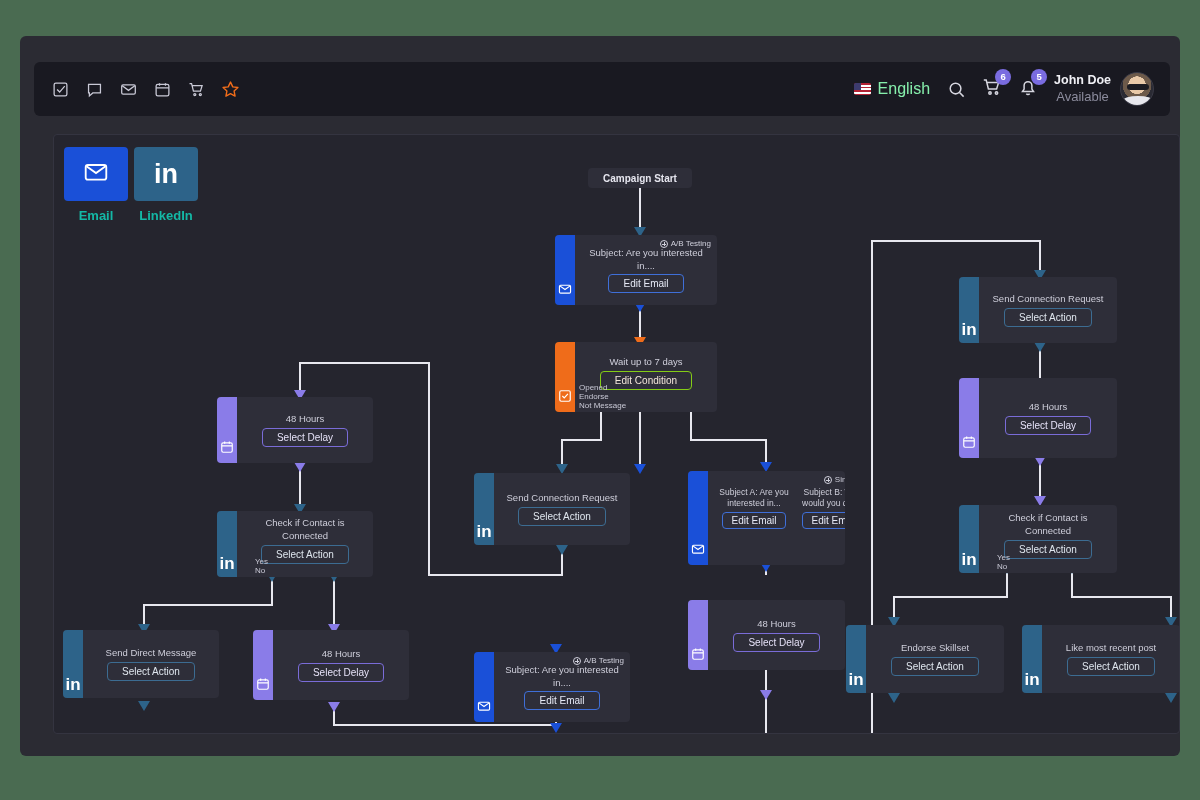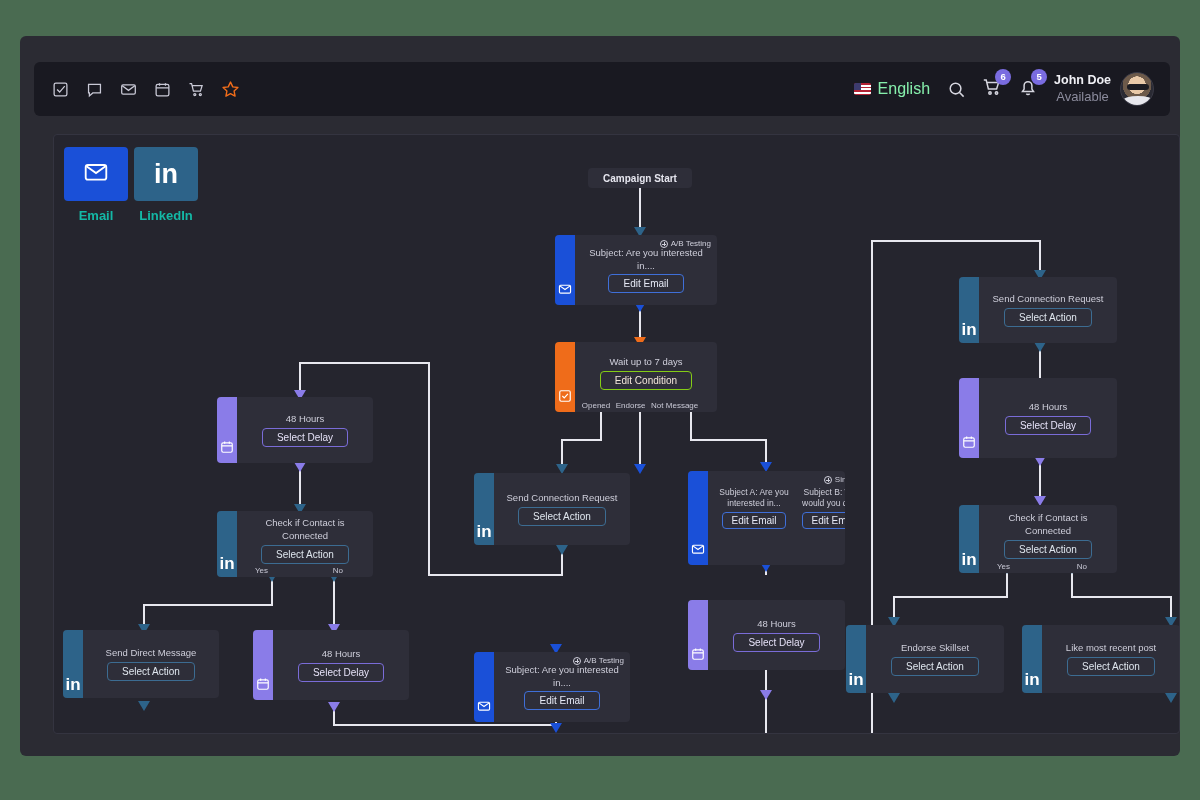--- a/index.html
+++ b/index.html
@@ -131,23 +131,24 @@
   }
   .tag .plus {
     width:8px;height:8px;border:1px solid #cfcfdb;border-radius:50%;
     position:relative; flex:none;
   }
   .tag .plus:before,.tag .plus:after{content:"";position:absolute;background:#cfcfdb;}
   .tag .plus:before{left:1px;top:3px;width:4px;height:1px;}
   .tag .plus:after{left:3px;top:1px;width:1px;height:4px;}
 
   .outlabels {
-    position:absolute; left:0; right:12px; bottom:2px;
+    position:absolute; left:0; right:0; bottom:2px;
     display:flex; justify-content:space-around;
     padding:0 4px;
+    flex-direction:column;
   }
   .outlabel { color:#c9c9d6; font-size:8px; }
 
   
   .splitcols { display:flex; gap:8px; width:100%; justify-content:center; align-items:flex-end; margin-top:8px; }
   .splitcol { display:flex; flex-direction:column; align-items:center; width:72px; }
   .splitcol .node-title{font-size:8.5px;}
 
   
   .start-pill {

